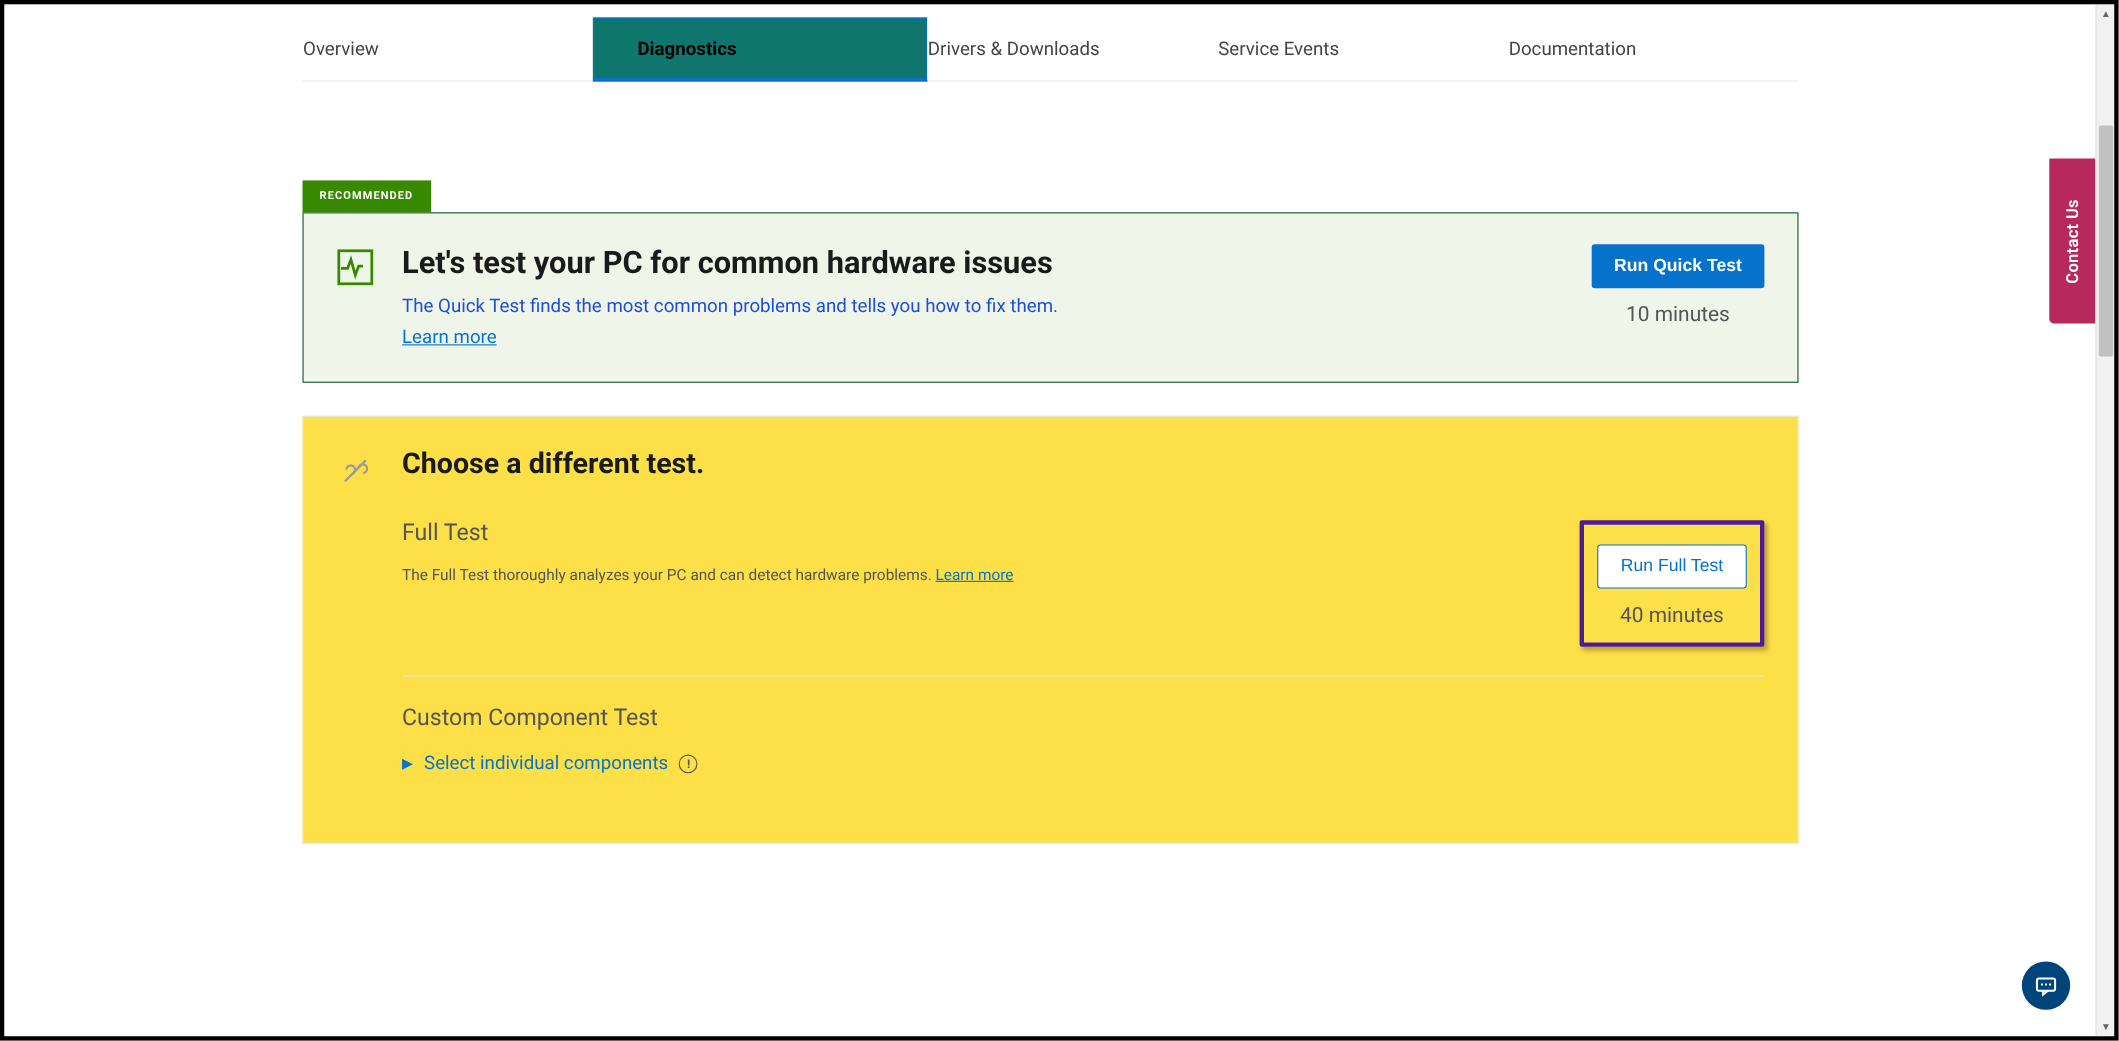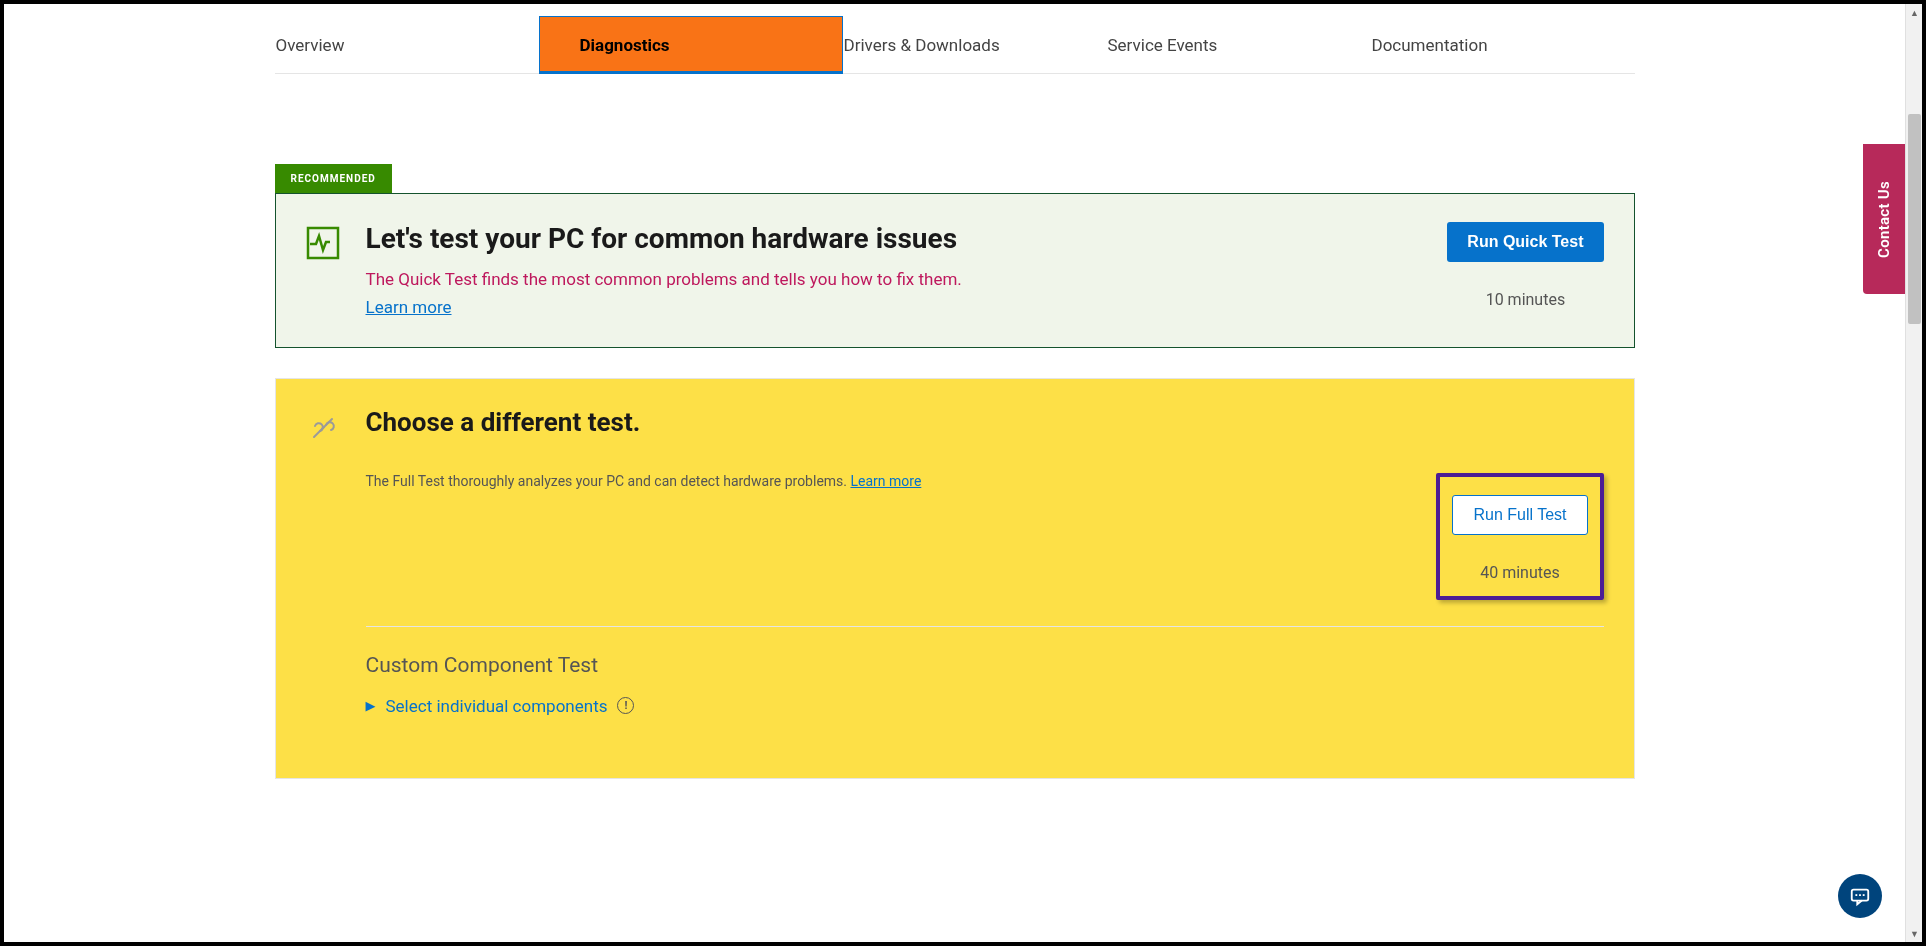--- a/index.html
+++ b/index.html
@@ -67,21 +67,21 @@
     cursor: pointer;
     background: #fff;
     border: 1px solid transparent;
   }
   .tabbar .tab.active {
     font-weight: 700;
     color: #000;
     border: 1px solid #0672cb;
     border-bottom: 3px solid #0672cb;
     margin-bottom: -1px;
-    background: #f97316;
+    background: #0f766e;
     padding-left: 40px;
   }
 
   
   .reco-wrap { margin-top: 90px; position: relative; }
   .reco-badge {
     display: inline-block;
     background: #378a00;
     color: #fff;
     font-weight: 700;
@@ -100,21 +100,21 @@
   .reco-card .icon-col { flex: 0 0 34px; padding-top: 4px; }
   .reco-card .text-col { flex: 1; }
   .reco-card h2 {
     font-size: 28px;
     font-weight: 700;
     color: #1a1a1a;
     margin-bottom: 14px;
   }
   .reco-card p {
     font-size: 17px;
-    color: #be185d;
+    color: #1d4ed8;
     margin-bottom: 8px;
   }
   .reco-card a.learn {
     color: #0672cb;
     text-decoration: underline;
     font-size: 17px;
   }
   .reco-card .action-col {
     flex: 0 0 auto;
     text-align: center;
@@ -133,23 +133,23 @@
     background: #fff;
     color: #0672cb;
     border: 1px solid #0672cb;
     border-radius: 3px;
     font-size: 16px;
     font-weight: 500;
     padding: 10px 20px;
     cursor: pointer;
   }
   .action-col .time {
-    font-size: 16px;
+    font-size: 19px;
     color: #555;
-    margin-top: 28px;
+    margin-top: 12px;
   }
 
   
   .other-card {
     border: 1px solid #e5e5e5;
     background: #fde047;
     margin-top: 30px;
     padding: 28px 30px 36px 30px;
     display: flex;
     gap: 26px;
@@ -303,20 +303,21 @@
               <path d="M26 8 L16 18"></path>
               <path d="M14 20 a4 4 0 1 0 -5 -5"></path>
             </svg>
           </span>
         </div>
         <div class="body-col">
           <h2>Choose a different test.</h2>
 
           <div class="test-row bordered">
             <div class="info">
+              <h3>Full Test</h3>
               <p>
                 <span>The Full Test thoroughly analyzes your PC and can detect hardware problems. </span><a href="#">Learn more</a>
               </p>
             </div>
             <div class="action-col">
               <div class="highlight-red">
                 <button class="btn-outline">Run Full Test</button>
                 <div class="time">40 minutes</div>
               </div>
             </div>

